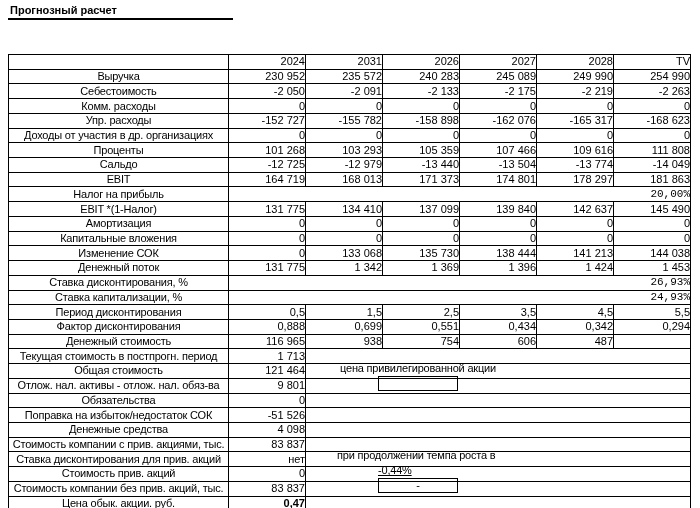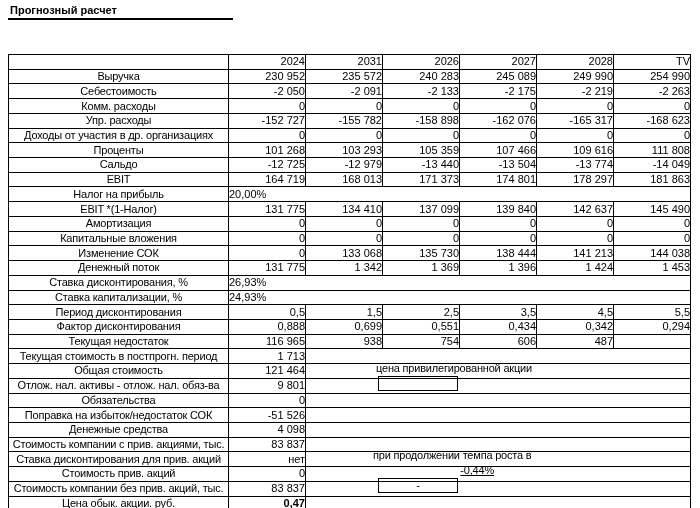--- a/index.html
+++ b/index.html
@@ -35,28 +35,27 @@
     border: 1px solid #000;
     height: 14.72px;
     padding: 0;
     line-height: 13px;
     vertical-align: middle;
     white-space: nowrap;
     overflow: hidden;
   }
   td.lbl { text-align: center;  padding-left: 3px; padding-right: 2px; letter-spacing: -0.2px; }
   td.num { text-align: right; padding-right: 4px; }
-  td.ctr { text-align: left; }
+  td.ctr { text-align: right; font-family: Liberation Mono, monospace; }
   td.nob { border: none; }
   .bold  { font-weight: bold; }
   .ann-label {
     position: absolute;
     white-space: nowrap;
     letter-spacing: -0.2px;
-    margin-left: 36px;
   }
   .ann-box {
     position: absolute;
     width: 80px; height: 15px;
     border: 1px solid #000;
     text-align: center;
     line-height: 13px;
   }
 </style>
 </head>
@@ -225,21 +224,21 @@
       <tr>
         <td class="lbl">Фактор дисконтирования</td>
         <td class="num">0,888</td>
         <td class="num">0,699</td>
         <td class="num">0,551</td>
         <td class="num">0,434</td>
         <td class="num">0,342</td>
         <td class="num">0,294</td>
       </tr>
       <tr>
-        <td class="lbl">Текущая недостаток</td>
+        <td class="lbl">Денежный стоимость</td>
         <td class="num">116 965</td>
         <td class="num">938</td>
         <td class="num">754</td>
         <td class="num">606</td>
         <td class="num">487</td>
         <td class="num"></td>
       </tr>
       <tr>
         <td class="lbl">Текущая стоимость в постпрогн. период</td>
         <td class="num">1 713</td>
@@ -295,14 +294,14 @@
         <td class="num bold">0,47</td>
         <td class="nob" colspan="5"></td>
       </tr>
     </tbody>
 </table>
 
 <div class="ann-label" style="left:340px; top:362px;">цена привилегированной акции</div>
 <div class="ann-box" style="left:378px; top:376px;"></div>
 
 <div class="ann-label" style="left:337px; top:449px;">при продолжении темпа роста в</div>
-<div class="ann-label" style="left:378px; top:464px; width:80px; text-align:right;text-decoration:underline;">-0,44%</div>
+<div class="ann-label" style="left:378px; top:464px; width:80px; text-align:left;text-decoration:underline;">-0,44%</div>
 <div class="ann-box" style="left:378px; top:478px;">-</div>
 
 </body></html>

